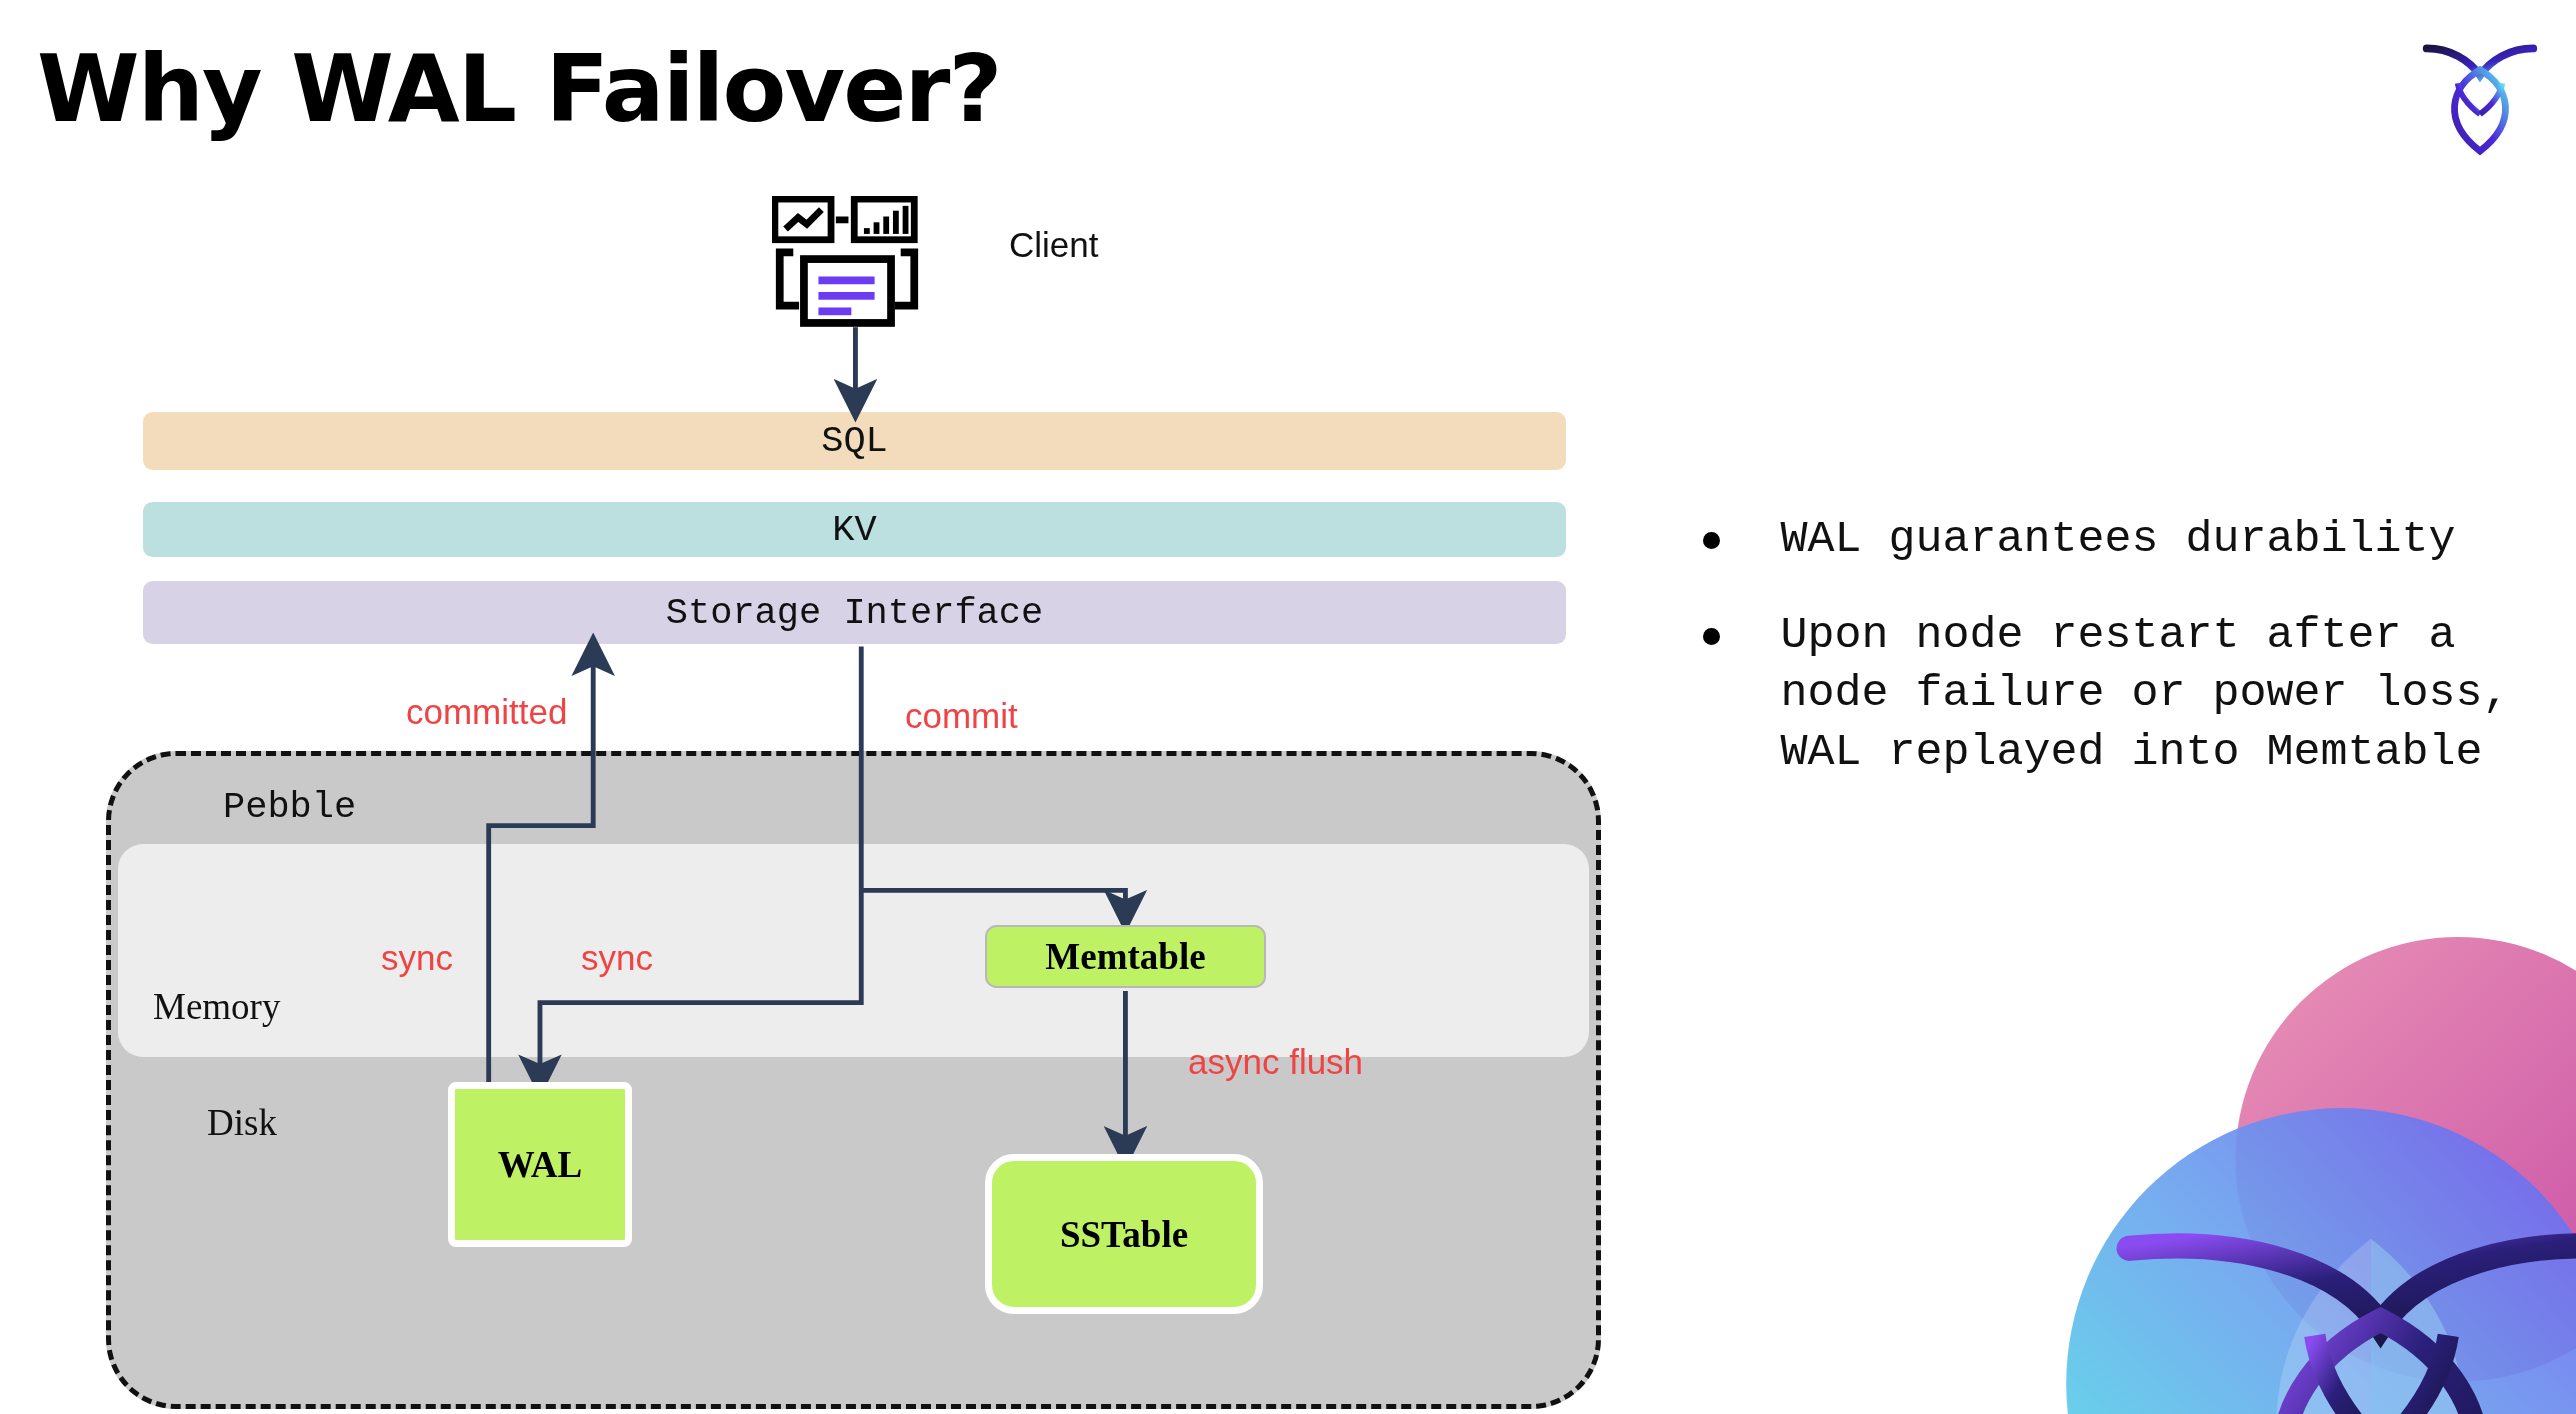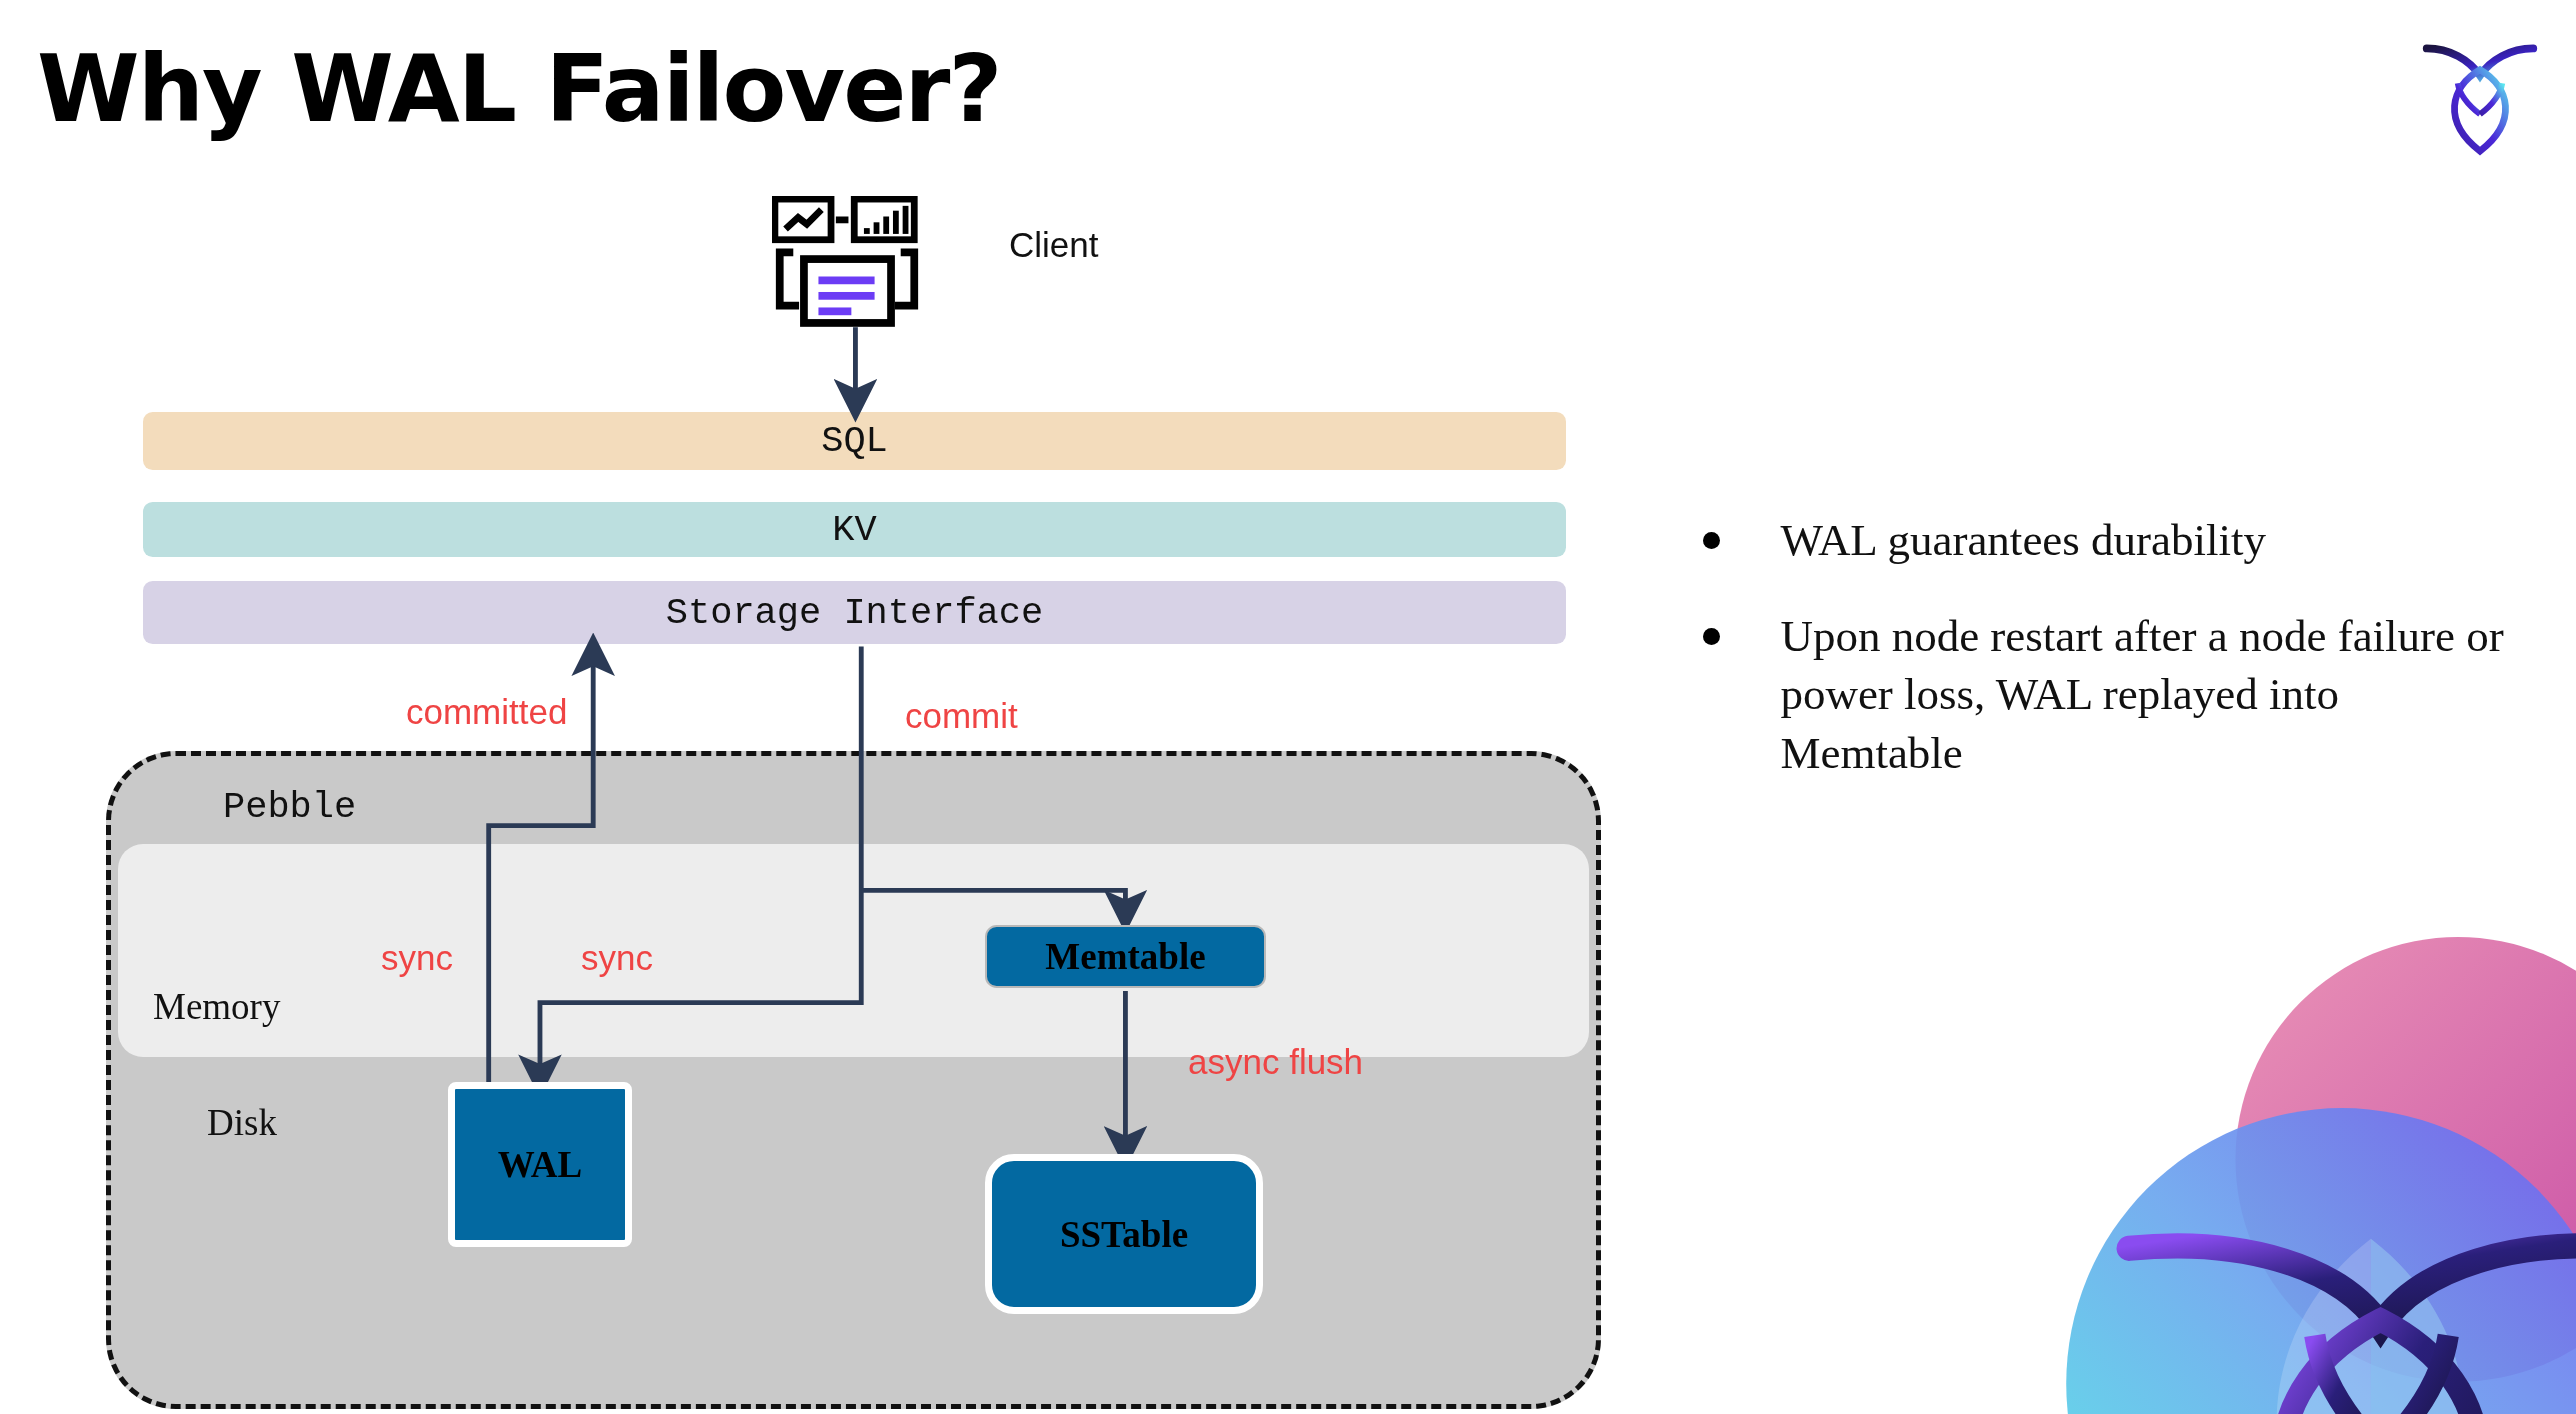--- a/index.html
+++ b/index.html
@@ -40,21 +40,21 @@
   .pebble-label{position:absolute;left:223px;top:786px;font-size:37px;color:#111;
                 font-family:Liberation Mono, monospace;}
   .memory-region{position:absolute;left:118px;top:844px;width:1471px;height:213px;
                  background:#ededed;border-radius:25px;}
   .memory-label{position:absolute;left:153px;top:985px;font-size:37px;color:#111;
                 font-family:"Liberation Serif", serif;}
   .disk-label{position:absolute;left:207px;top:1101px;font-size:37px;color:#111;
               font-family:"Liberation Serif", serif;}
 
   
-  .node{position:absolute;background:#0369a1;display:flex;align-items:center;
+  .node{position:absolute;background:#bef264;display:flex;align-items:center;
         justify-content:center;font-family:"Liberation Serif", serif;
         font-weight:bold;color:#000;}
   .node-memtable{left:985px;top:925px;width:281px;height:63px;border-radius:11.6px;
                  border:2.9px solid #b8b8b8;font-size:37px;box-sizing:border-box;}
   .node-wal{left:448px;top:1082px;width:184px;height:165px;border-radius:8px;
             border:7.7px solid #ffffff;font-size:37px;box-sizing:border-box;}
   .node-sstable{left:985px;top:1154px;width:278px;height:160px;border-radius:29px;
                 border:7.7px solid #ffffff;font-size:37px;box-sizing:border-box;}
 
   
@@ -69,21 +69,21 @@
   
   .arrows{position:absolute;left:0;top:0;width:2576px;height:1415px;
           pointer-events:none;}
 
   
   .bullets{position:absolute;left:1703px;top:511px;width:823px;}
   .bullet{display:flex;align-items:flex-start;margin-bottom:37px;}
   .bullet-dot{flex:0 0 auto;width:17.4px;height:17.4px;border-radius:50%;
               background:#000;margin-top:21px;margin-right:60px;}
   .bullet-text{font-size:45px;line-height:1.3;color:#111;
-               font-family:Liberation Serif, serif;}
+               font-family:Liberation Mono, monospace;}
 </style>
 </head>
 <body>
 
 <div class="slide">
 
   <div class="title">Why WAL Failover?</div>
 
   <div class="brand-logo">
     <svg viewBox="0 0 130 135" width="126" height="131">

